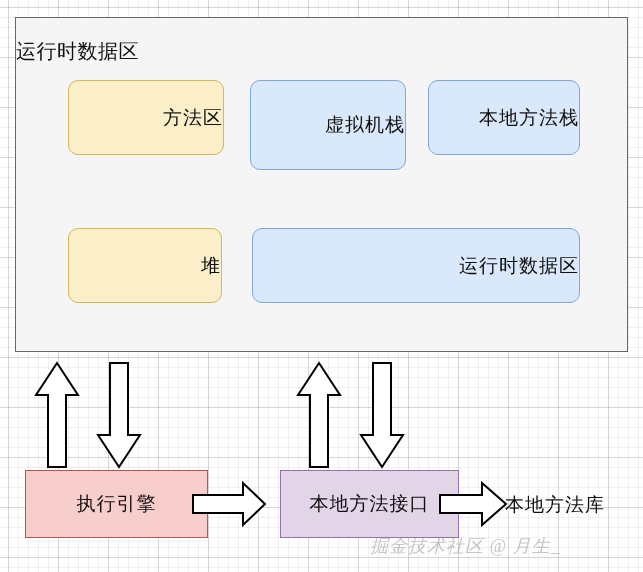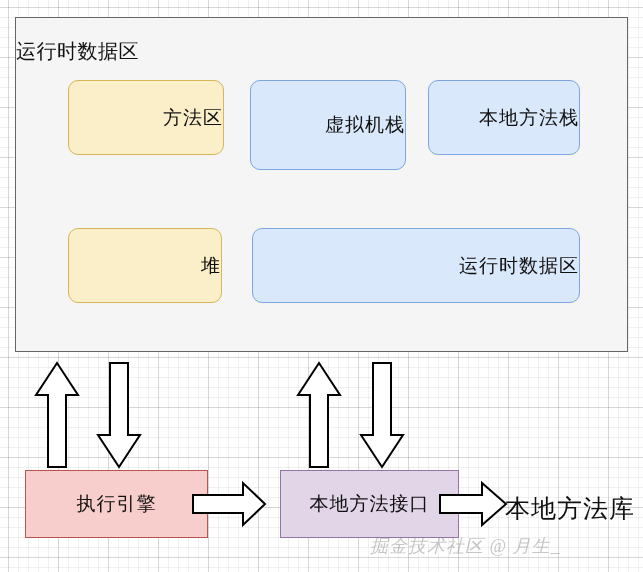--- a/index.html
+++ b/index.html
@@ -81,21 +81,21 @@
     border: 1.5px solid #b85450;
   }
   .flat-box.purple {
     background: #e1d5e7;
     border: 1.5px solid #9673a6;
   }
 
   
   .plain-label {
     position: absolute;
-    font-size: 25px;
+    font-size: 19px;
     color: #101010;
     letter-spacing: 1px;
     white-space: nowrap;
   }
 
   
   .arrow {
     position: absolute;
   }
   .arrow svg {

